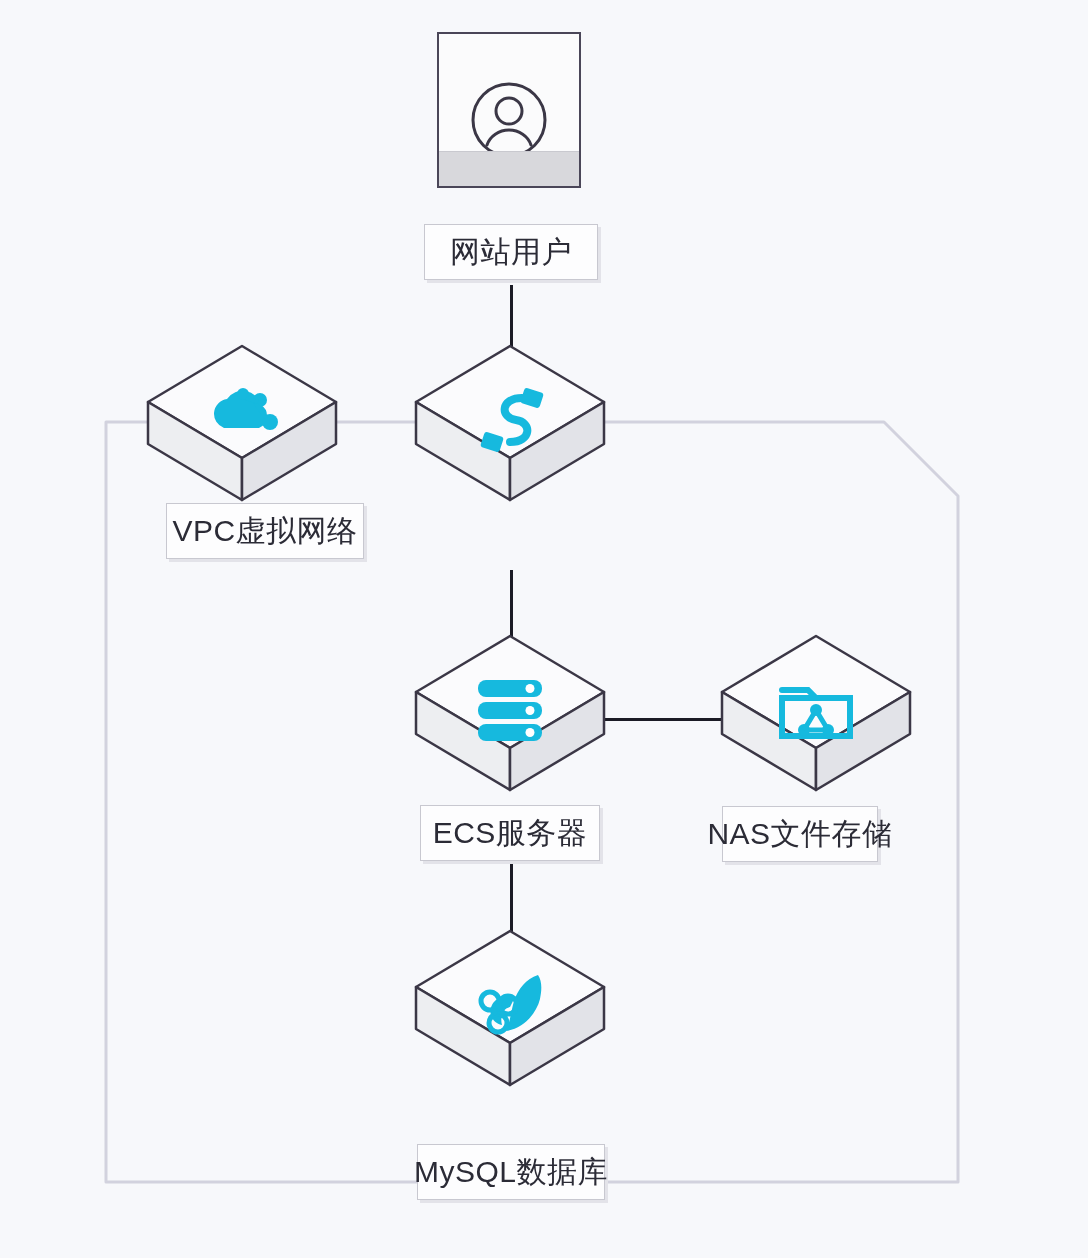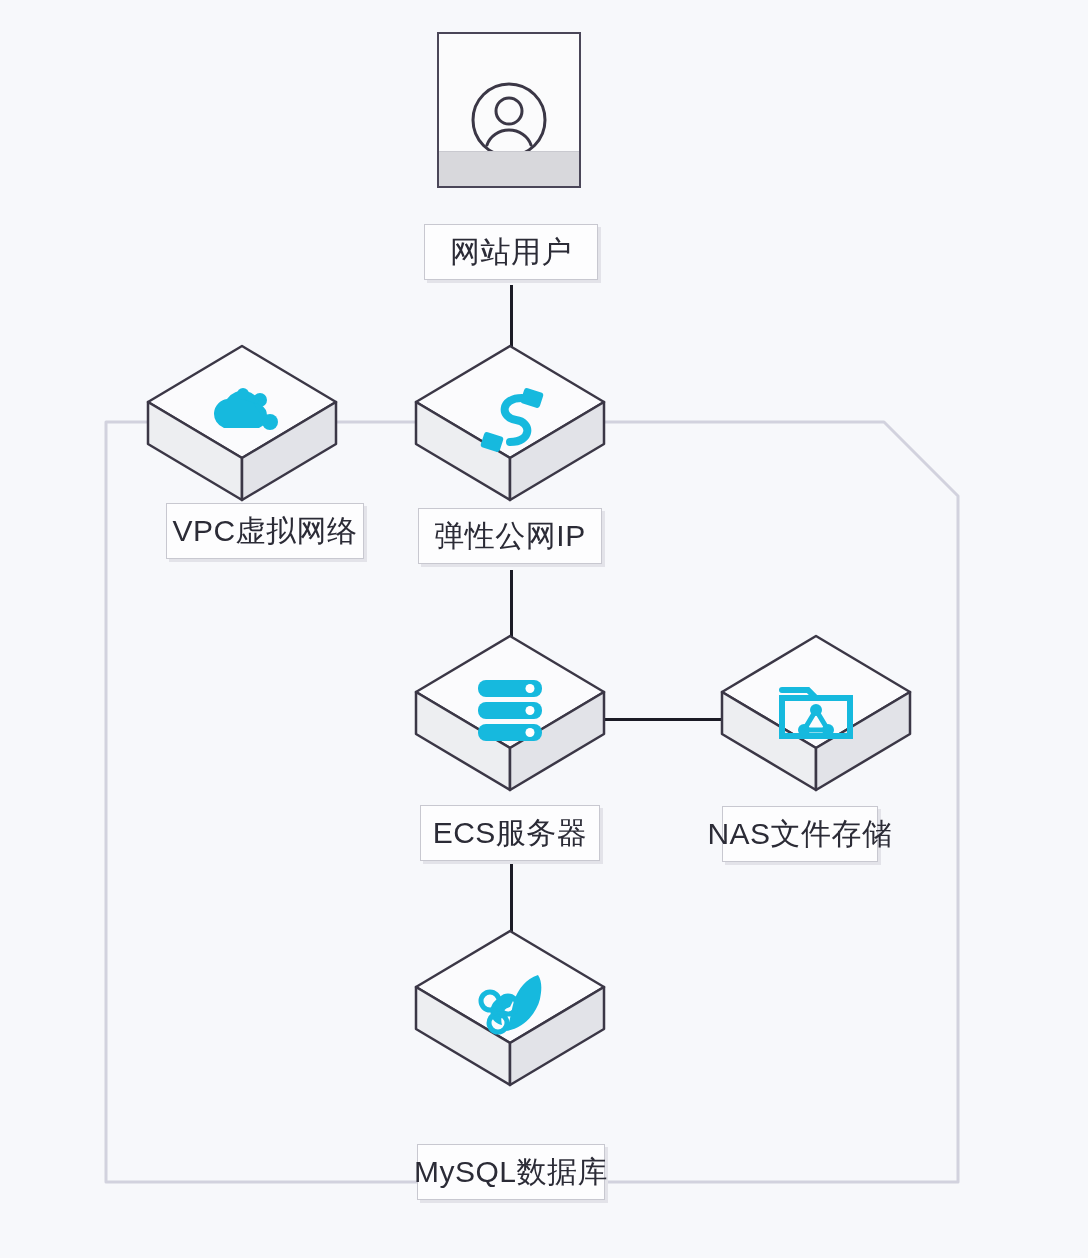--- a/index.html
+++ b/index.html
@@ -164,23 +164,20 @@
     </svg>
     <div class="glyph">
       <svg width="88" height="74" viewBox="0 0 88 74">
         <path d="M56 14 C34 14 34 34 50 36 C66 38 66 58 44 58" fill="none" stroke="#16b9de" stroke-width="8" stroke-linecap="round"></path>
         <rect x="56" y="6" width="20" height="16" rx="3" fill="#16b9de" transform="rotate(18 66 14)"></rect>
         <rect x="16" y="50" width="20" height="16" rx="3" fill="#16b9de" transform="rotate(18 26 58)"></rect>
       </svg>
     </div>
   </div>
 
-  <div class="label-box" style="left:418px; top:508px; width:184px;">
-    <span>弹性公网IP</span>
-  </div>
 
   <div class="cube" style="left:410px; top:630px;">
     <svg width="200" height="175" viewBox="0 0 200 175">
       <polygon points="100,6 194,62 100,118 6,62" fill="#fbfbfd" stroke="#3b3746" stroke-width="2.5" stroke-linejoin="round"></polygon>
       <polygon points="6,62 100,118 100,160 6,104" fill="#edeef1" stroke="#3b3746" stroke-width="2.5" stroke-linejoin="round"></polygon>
       <polygon points="194,62 194,104 100,160 100,118" fill="#e2e3e8" stroke="#3b3746" stroke-width="2.5" stroke-linejoin="round"></polygon>
     </svg>
     <div class="glyph">
       <svg width="88" height="74" viewBox="0 0 88 74">
         <rect x="12" y="6" width="64" height="17" rx="8" fill="#16b9de"></rect>

